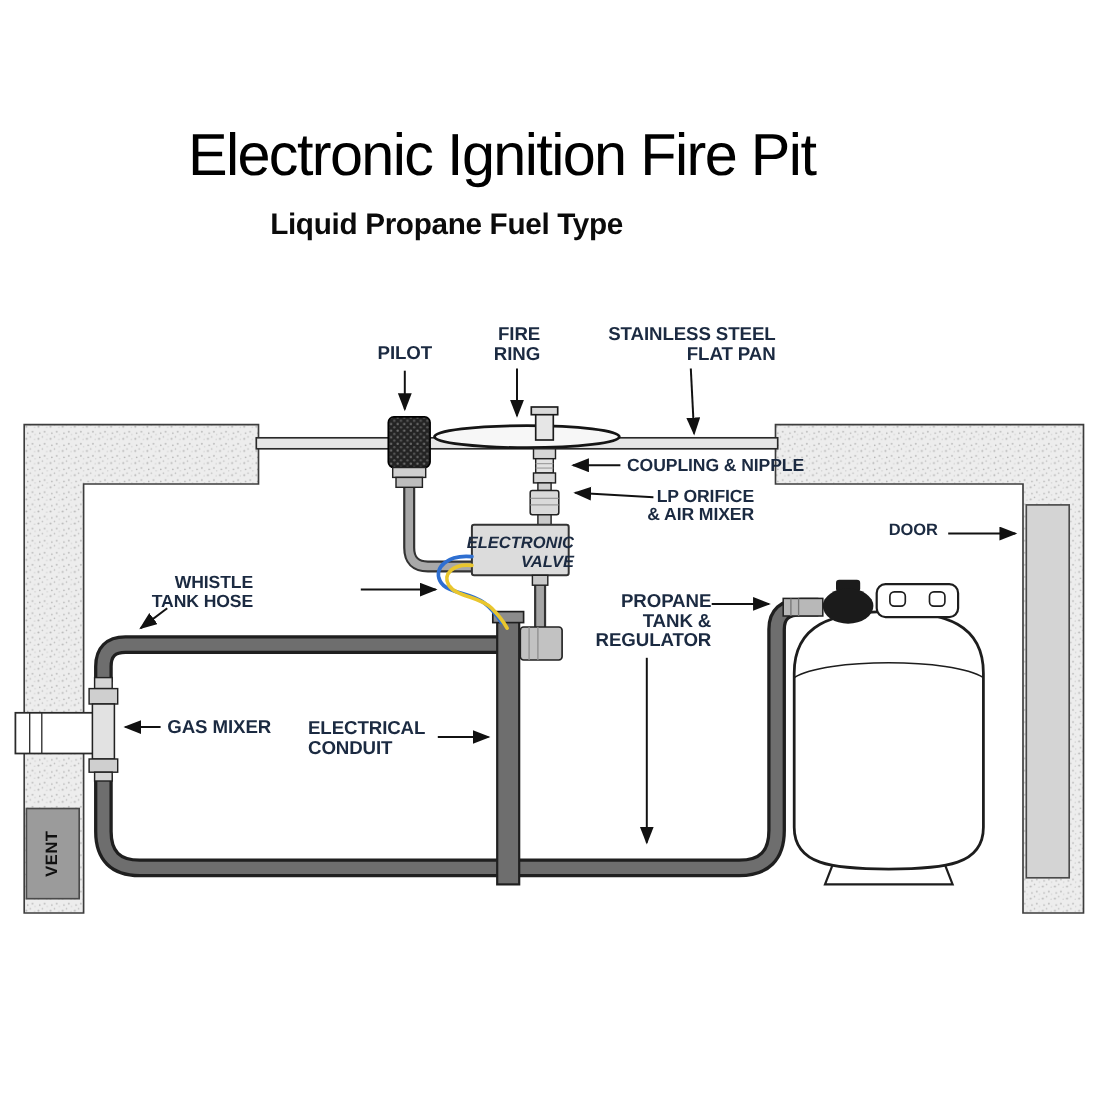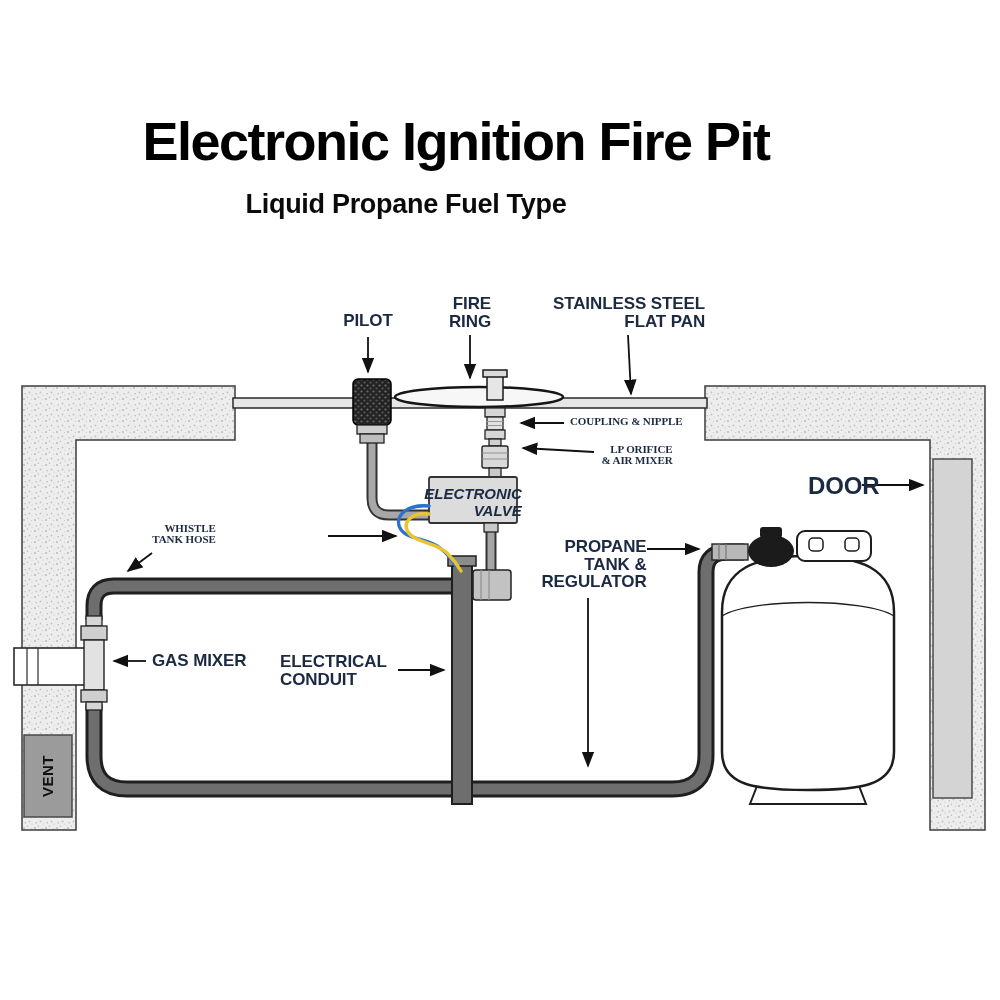--- a/index.html
+++ b/index.html
@@ -2,32 +2,32 @@
 <html><head>
 <meta charset="utf-8">
 <style>
   * { margin:0; padding:0; box-sizing:border-box; }
   html,body { background:#ffffff; }
   body { width:1000px; height:1000px; font-family:"Liberation Sans", sans-serif; }
   .stage { position:relative; width:1000px; height:1000px; overflow:hidden; background:#fff; }
   .stage svg { position:absolute; left:0; top:0; }
   .title {
     position:absolute; top:110px; left:0; width:912px; text-align:center;
-    font-size:54px; font-weight:bold; letter-spacing:-1.5px; color:#000;
+    font-size:54px; font-weight:normal; letter-spacing:-1.5px; color:#000;
   }
   .subtitle {
     position:absolute; top:189px; left:0; width:812px; text-align:center;
     font-size:27px; font-weight:600; color:#0b0b0b; letter-spacing:-0.3px;
   }
   .lbl {
     position:absolute; font-weight:bold; color:#1b2a41; font-size:17px;
     line-height:1.04; white-space:pre-line; letter-spacing:-0.1px;
   }
   .lbl.c { transform:translateX(-50%); text-align:right; }
-  .lbl.sm { font-size:11px;font-family:Liberation Serif, serif; }
+  .lbl.sm { font-size:16px; }
   .lbl.xs { font-size:15px; letter-spacing:0; line-height:1.15;font-style:italic; }
   .lbl.vent {
     color:#101010; font-size:15px; letter-spacing:0.5px;
     transform:translate(-50%,-50%) rotate(-90deg);
   }
 </style>
 </head>
 <body>
 
 <div class="stage">
@@ -168,21 +168,21 @@
   <div class="subtitle">Liquid Propane Fuel Type</div>
 
   <div class="lbl c" style="left:368px; top:312px">PILOT</div>
   <div class="lbl c" style="left:470px; top:295px">FIRE
 RING</div>
   <div class="lbl c" style="left:629px; top:295px">STAINLESS STEEL
 FLAT PAN</div>
   <div class="lbl sm" style="left:570px; top:416px">COUPLING &amp; NIPPLE</div>
   <div class="lbl sm c" style="left:637px; top:444px">LP ORIFICE
 &amp; AIR MIXER</div>
-  <div class="lbl" style="left:808px; top:474px; font-size:24px">DOOR</div>
+  <div class="lbl" style="left:808px; top:474px; font-size:15px">DOOR</div>
   <div class="lbl sm c" style="left:184px; top:523px">WHISTLE
 TANK HOSE</div>
   <div class="lbl" style="left:152px; top:652px">GAS MIXER</div>
   <div class="lbl" style="left:280px; top:653px">ELECTRICAL
 CONDUIT</div>
   <div class="lbl c" style="left:594px; top:538px">PROPANE
 TANK &amp;
 REGULATOR</div>
   <div class="lbl xs c" style="left:473px; top:485px">ELECTRONIC
 VALVE</div>

